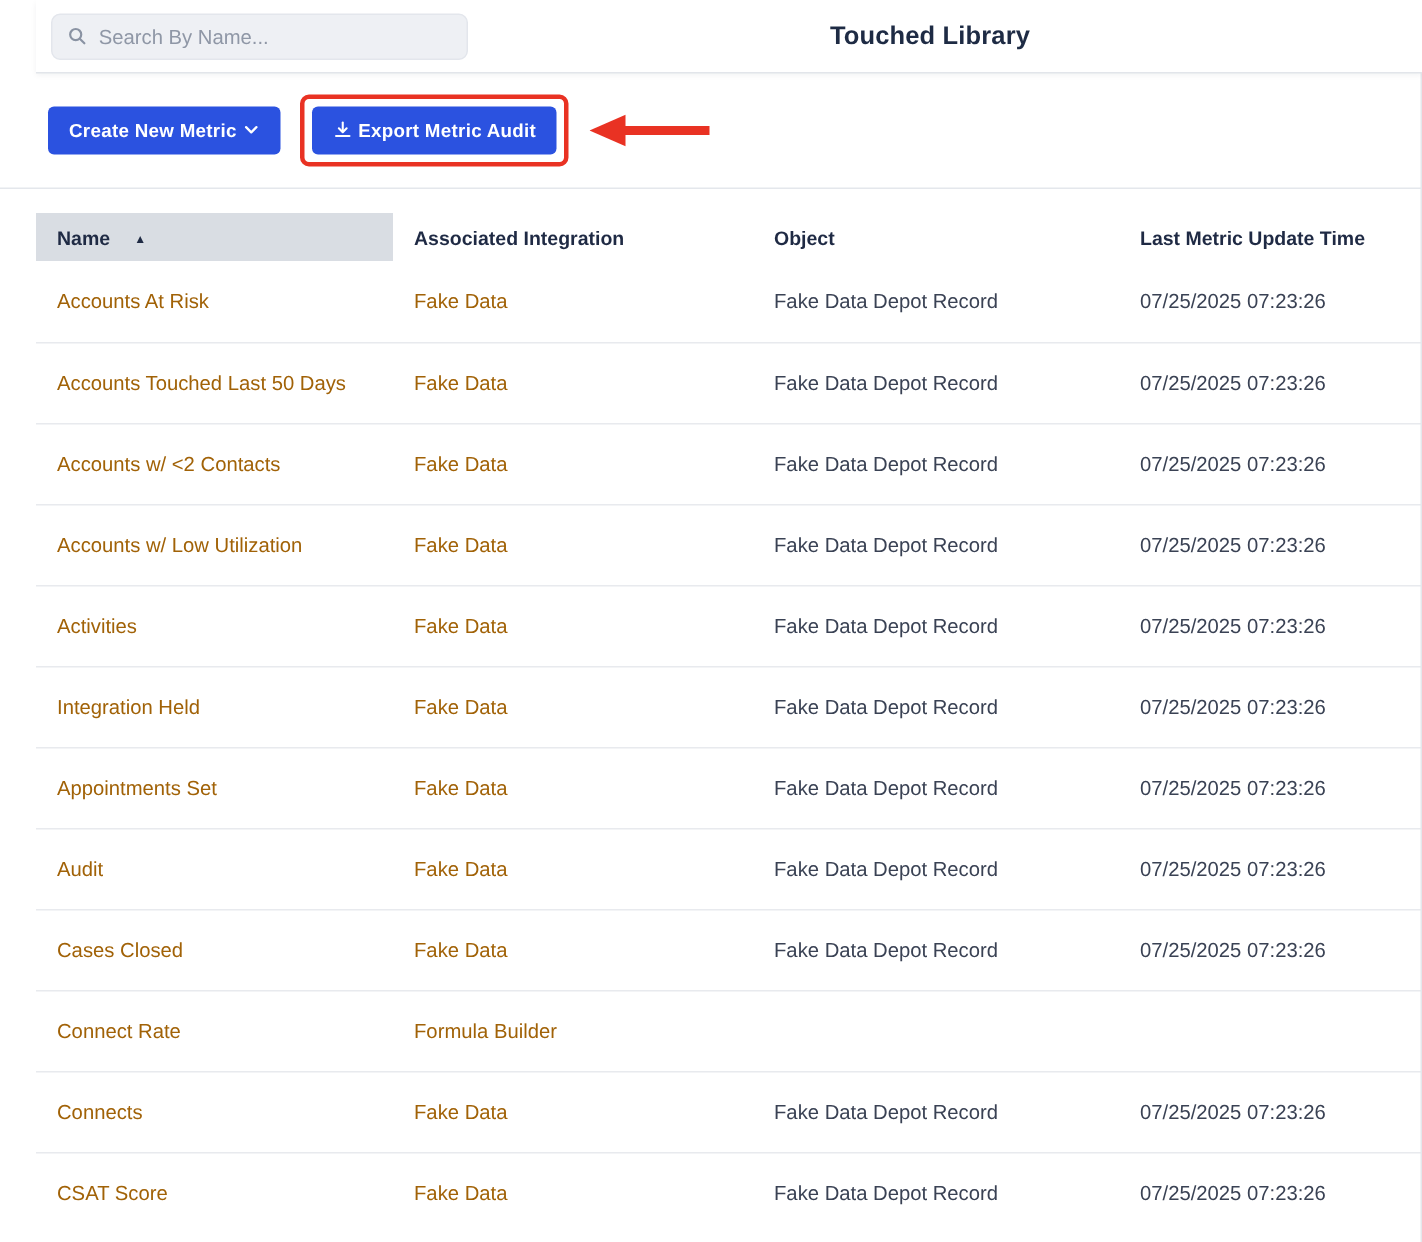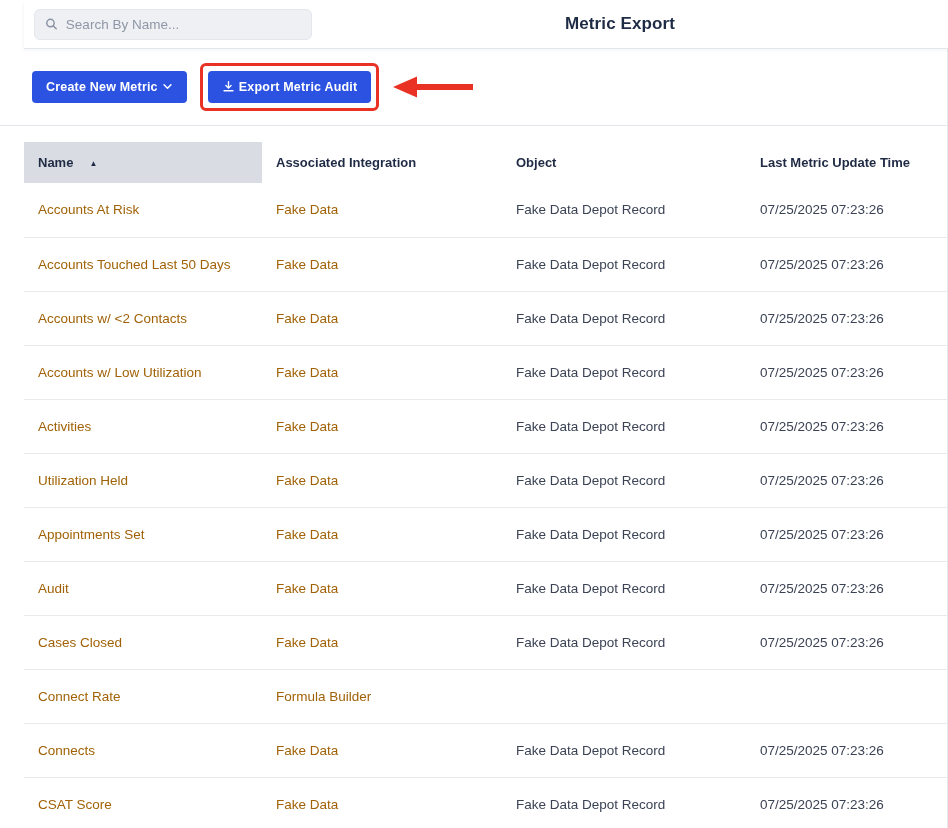--- a/index.html
+++ b/index.html
@@ -96,21 +96,21 @@
   table { border-collapse: collapse; width: 924px; table-layout: fixed; }
   col.c1 { width: 238px; }
   col.c2 { width: 240px; }
   col.c3 { width: 244px; }
   col.c4 { width: 202px; }
   th {
     text-align: left;
     font-size: 13px;
     font-weight: 700;
     color: #1f2a44;
-    height: 41px;
+    height: 32px;
     padding: 0 14px;
     vertical-align: middle;
     white-space: nowrap;
   }
   th.th-name { background: #d9dde3; cursor: pointer; }
   .sort-caret {
     font-size: 8px;
     color: #1f2a44;
     margin-left: 16px;
     position: relative;
@@ -146,21 +146,21 @@
 <body>
 
 <div class="topbar">
   <div class="search">
     <svg width="14" height="14" viewBox="0 0 16 16" fill="none" stroke="#8a93a3" stroke-width="1.8" stroke-linecap="round">
       <circle cx="6.8" cy="6.8" r="4.6"></circle>
       <path d="M10.4 10.4 L14 14"></path>
     </svg>
     <input type="text" placeholder="Search By Name..." style="">
   </div>
-  <div class="page-title">Metric Export</div>
+  <div class="page-title">Touched Library</div>
 </div>
 
 <div class="toolbar">
   <button class="btn">
     <span>Create New Metric</span>
     <svg width="11" height="11" viewBox="0 0 16 16" fill="none" stroke="#ffffff" stroke-width="2.2" stroke-linecap="round" stroke-linejoin="round">
       <path d="M3 5.5 L8 10.5 L13 5.5"></path>
     </svg>
   </button>
 
@@ -231,21 +231,21 @@
   </tr>
 
   <tr>
     <td><a href="#" class="cell-link">Activities</a></td>
     <td><a href="#" class="cell-link">Fake Data</a></td>
     <td><span>Fake Data Depot Record</span></td>
     <td><span>07/25/2025 07:23:26</span></td>
   </tr>
 
   <tr>
-    <td><a href="#" class="cell-link">Utilization Held</a></td>
+    <td><a href="#" class="cell-link">Integration Held</a></td>
     <td><a href="#" class="cell-link">Fake Data</a></td>
     <td><span>Fake Data Depot Record</span></td>
     <td><span>07/25/2025 07:23:26</span></td>
   </tr>
 
   <tr>
     <td><a href="#" class="cell-link">Appointments Set</a></td>
     <td><a href="#" class="cell-link">Fake Data</a></td>
     <td><span>Fake Data Depot Record</span></td>
     <td><span>07/25/2025 07:23:26</span></td>

